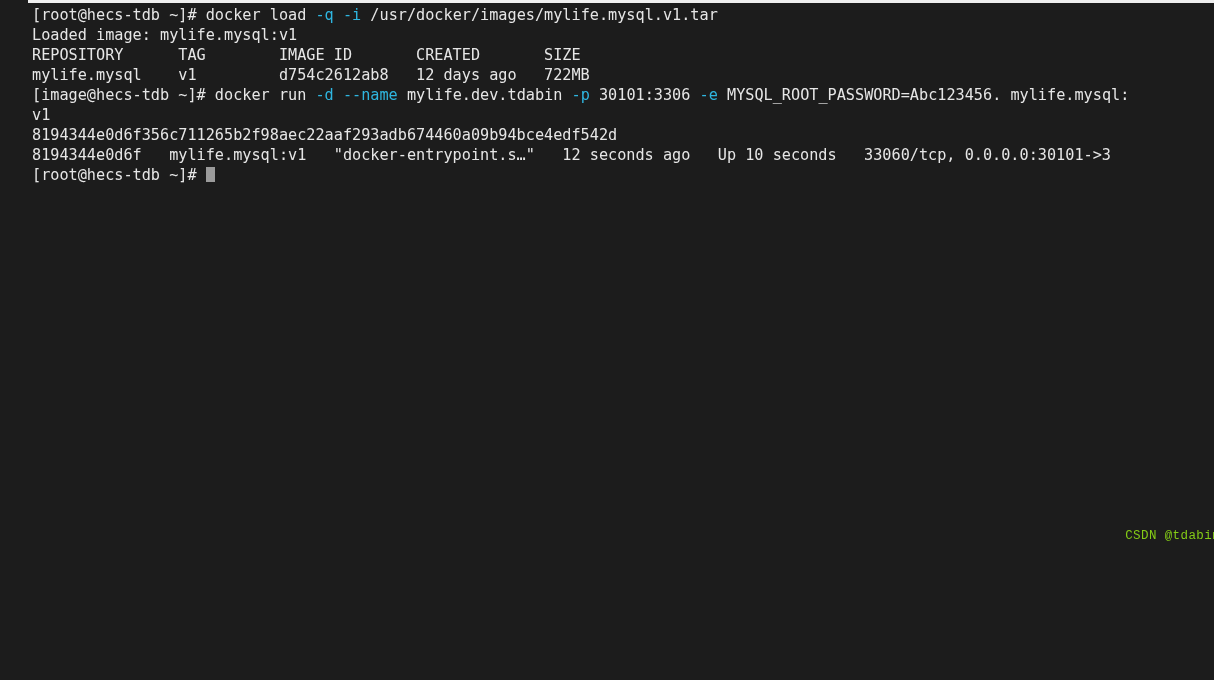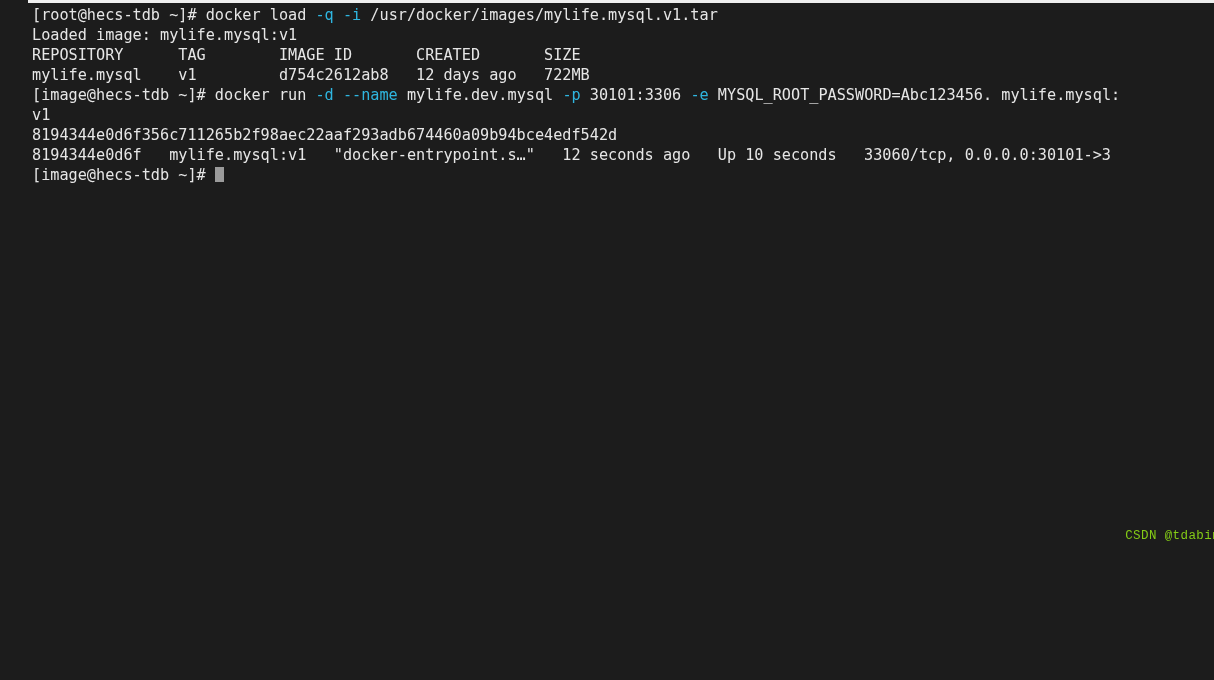--- a/index.html
+++ b/index.html
@@ -100,25 +100,25 @@
 <div id="screen">
 
   <div id="top-strip"></div>
 
   <div id="terminal">
 
   <div class="line"><span>[root@hecs-tdb ~]# docker load </span><span class="flag">-q</span><span> </span><span class="flag">-i</span><span> /usr/docker/images/mylife.mysql.v1.tar</span></div>
       <div class="line"><span>Loaded image: mylife.mysql:v1</span></div>
       <div class="line"><span>REPOSITORY      TAG        IMAGE ID       CREATED       SIZE</span></div>
       <div class="line"><span>mylife.mysql    v1         d754c2612ab8   12 days ago   722MB</span></div>
-      <div class="line"><span>[image@hecs-tdb ~]# docker run </span><span class="flag">-d</span><span> </span><span class="flag">--name</span><span> mylife.dev.mysql </span><span class="flag">-p</span><span> 30101:3306 </span><span class="flag">-e</span><span> MYSQL_ROOT_PASSWORD=Abc123456. mylife.mysql:</span></div>
+      <div class="line"><span>[image@hecs-tdb ~]# docker run </span><span class="flag">-d</span><span> </span><span class="flag">--name</span><span> mylife.dev.tdabin </span><span class="flag">-p</span><span> 30101:3306 </span><span class="flag">-e</span><span> MYSQL_ROOT_PASSWORD=Abc123456. mylife.mysql:</span></div>
       <div class="line"><span>v1</span></div>
       <div class="line"><span>8194344e0d6f356c711265b2f98aec22aaf293adb674460a09b94bce4edf542d</span></div>
       <div class="line"><span>8194344e0d6f   mylife.mysql:v1   "docker-entrypoint.s…"   12 seconds ago   Up 10 seconds   33060/tcp, 0.0.0.0:30101-&gt;3</span></div>
-      <div class="line"><span>[image@hecs-tdb ~]# </span><span class="cursor"></span></div>
+      <div class="line"><span>[root@hecs-tdb ~]# </span><span class="cursor"></span></div>
     </div>
 
   <div id="scrollbar" style="background: rgb(240, 240, 240);">
     <div class="sb-arrow" id="sb-arrow-up">
       <span>
         <svg width="9" height="7" viewBox="0 0 9 7">
           <path d="M1 5 L4.5 1.6 L8 5" stroke="#3c3c3c" stroke-width="1.6" fill="none" stroke-linecap="square"></path>
         </svg>
       </span>
     </div>

